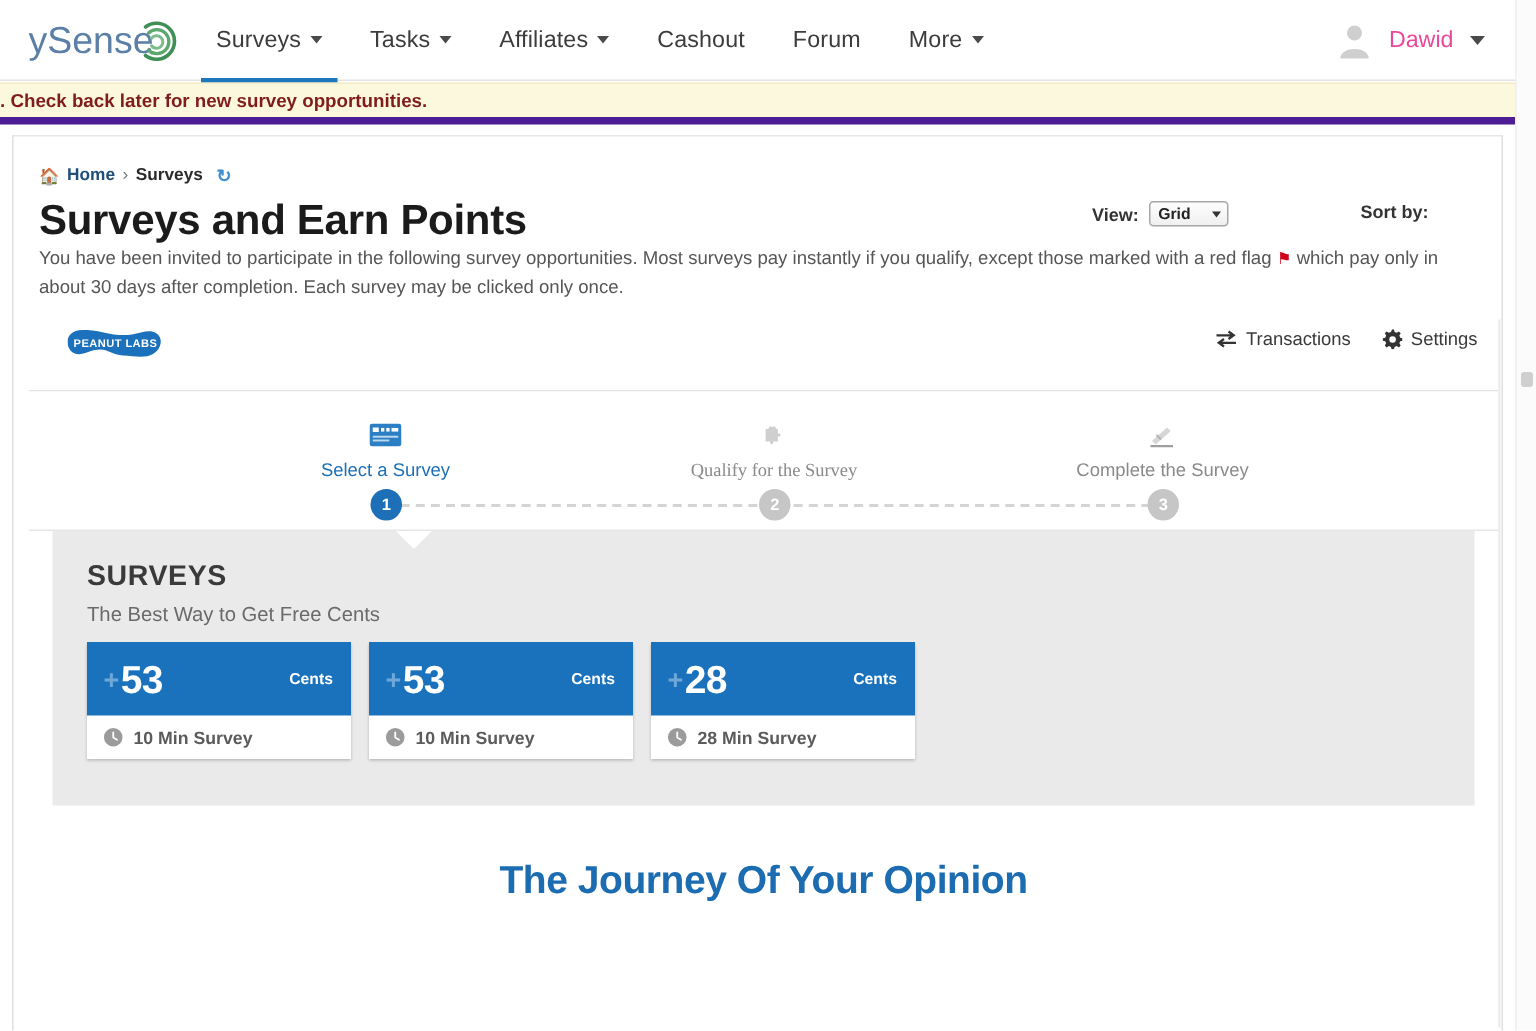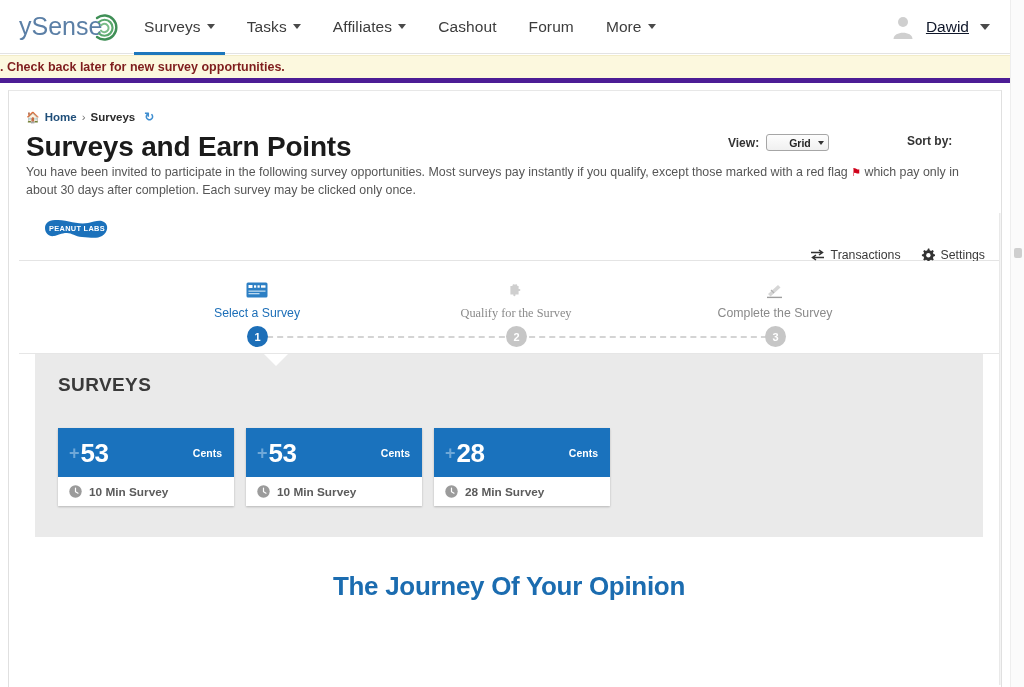--- a/index.html
+++ b/index.html
@@ -57,21 +57,21 @@
   .nav-right {
     margin-left: auto;
     display: flex; align-items: center;
     padding-right: 20px; height: 54px;
   }
   .avatar {
     width: 26px; height: 26px;
     margin-right: 10px;
     display: block;
   }
-  .user-name { font-size: 15.5px; color: #0f172a; text-decoration: underline; }
+  .user-name { font-size: 15.5px; color: #ec4899; }
   .user-caret {
     margin-left: 11px;
     width: 0; height: 0;
     border-left: 5px solid transparent;
     border-right: 5px solid transparent;
     border-top: 6px solid #4a4a4a;
   }
 
   
   .alert {
@@ -124,21 +124,21 @@
     display: flex; align-items: center;
     font-size: 12px; font-weight: bold; color: #333;
   }
   .view-select {
     margin-left: 7px;
     border: 1px solid #a6a6a6;
     border-radius: 3px;
     background: linear-gradient(#fdfdfd,#f0f0f0);
     height: 17px; min-width: 53px;
     display: flex; align-items: center; justify-content: space-between;
-    padding: 0 4px 0 22px;
+    padding: 0 4px 0 5px;
     font-size: 10.5px; font-weight: bold; color: #222;
     cursor: pointer;
   }
   .view-select .vcaret {
     margin-left: 7px;
     width: 0; height: 0;
     border-left: 3.5px solid transparent;
     border-right: 3.5px solid transparent;
     border-top: 4.5px solid #333;
   }
@@ -171,21 +171,21 @@
   }
   .pl-logo {
     position: absolute; left: 26px; top: 4px;
     width: 64px; height: 26px;
   }
   .pl-actions {
     position: absolute; right: 14px; top: 6px;
     display: flex; align-items: center;
     font-size: 12.3px; color: #3a3a3a;
   }
-  .pl-action { display: flex; align-items: center; margin-left: 20px; cursor: pointer; margin-top: 29px; }
+  .pl-action { display: flex; align-items: center; margin-left: 20px; cursor: pointer; }
   .pl-action span.lbl { margin-left: 6px; }
 
   
   .steps {
     position: relative;
     height: 93px;
     background: #ffffff;
     border-bottom: 1px solid #e6e6e6;
   }
   .step {
@@ -443,20 +443,21 @@
       </div>
       <div class="bubble" style="left:746px;">
         <span>3</span>
       </div>
     </div>
 
     <div class="surveys-band">
       <div class="tri"></div>
 
       <div class="surveys-h">SURVEYS</div>
+      <div class="surveys-sub">The Best Way to Get Free Cents</div>
 
       <div class="cards">
 
         <div class="card">
           <div class="card-top">
             <span class="plus">+</span>
             <span class="amount">53</span>
             <span class="cents">Cents</span>
           </div>
           <div class="card-bot">

